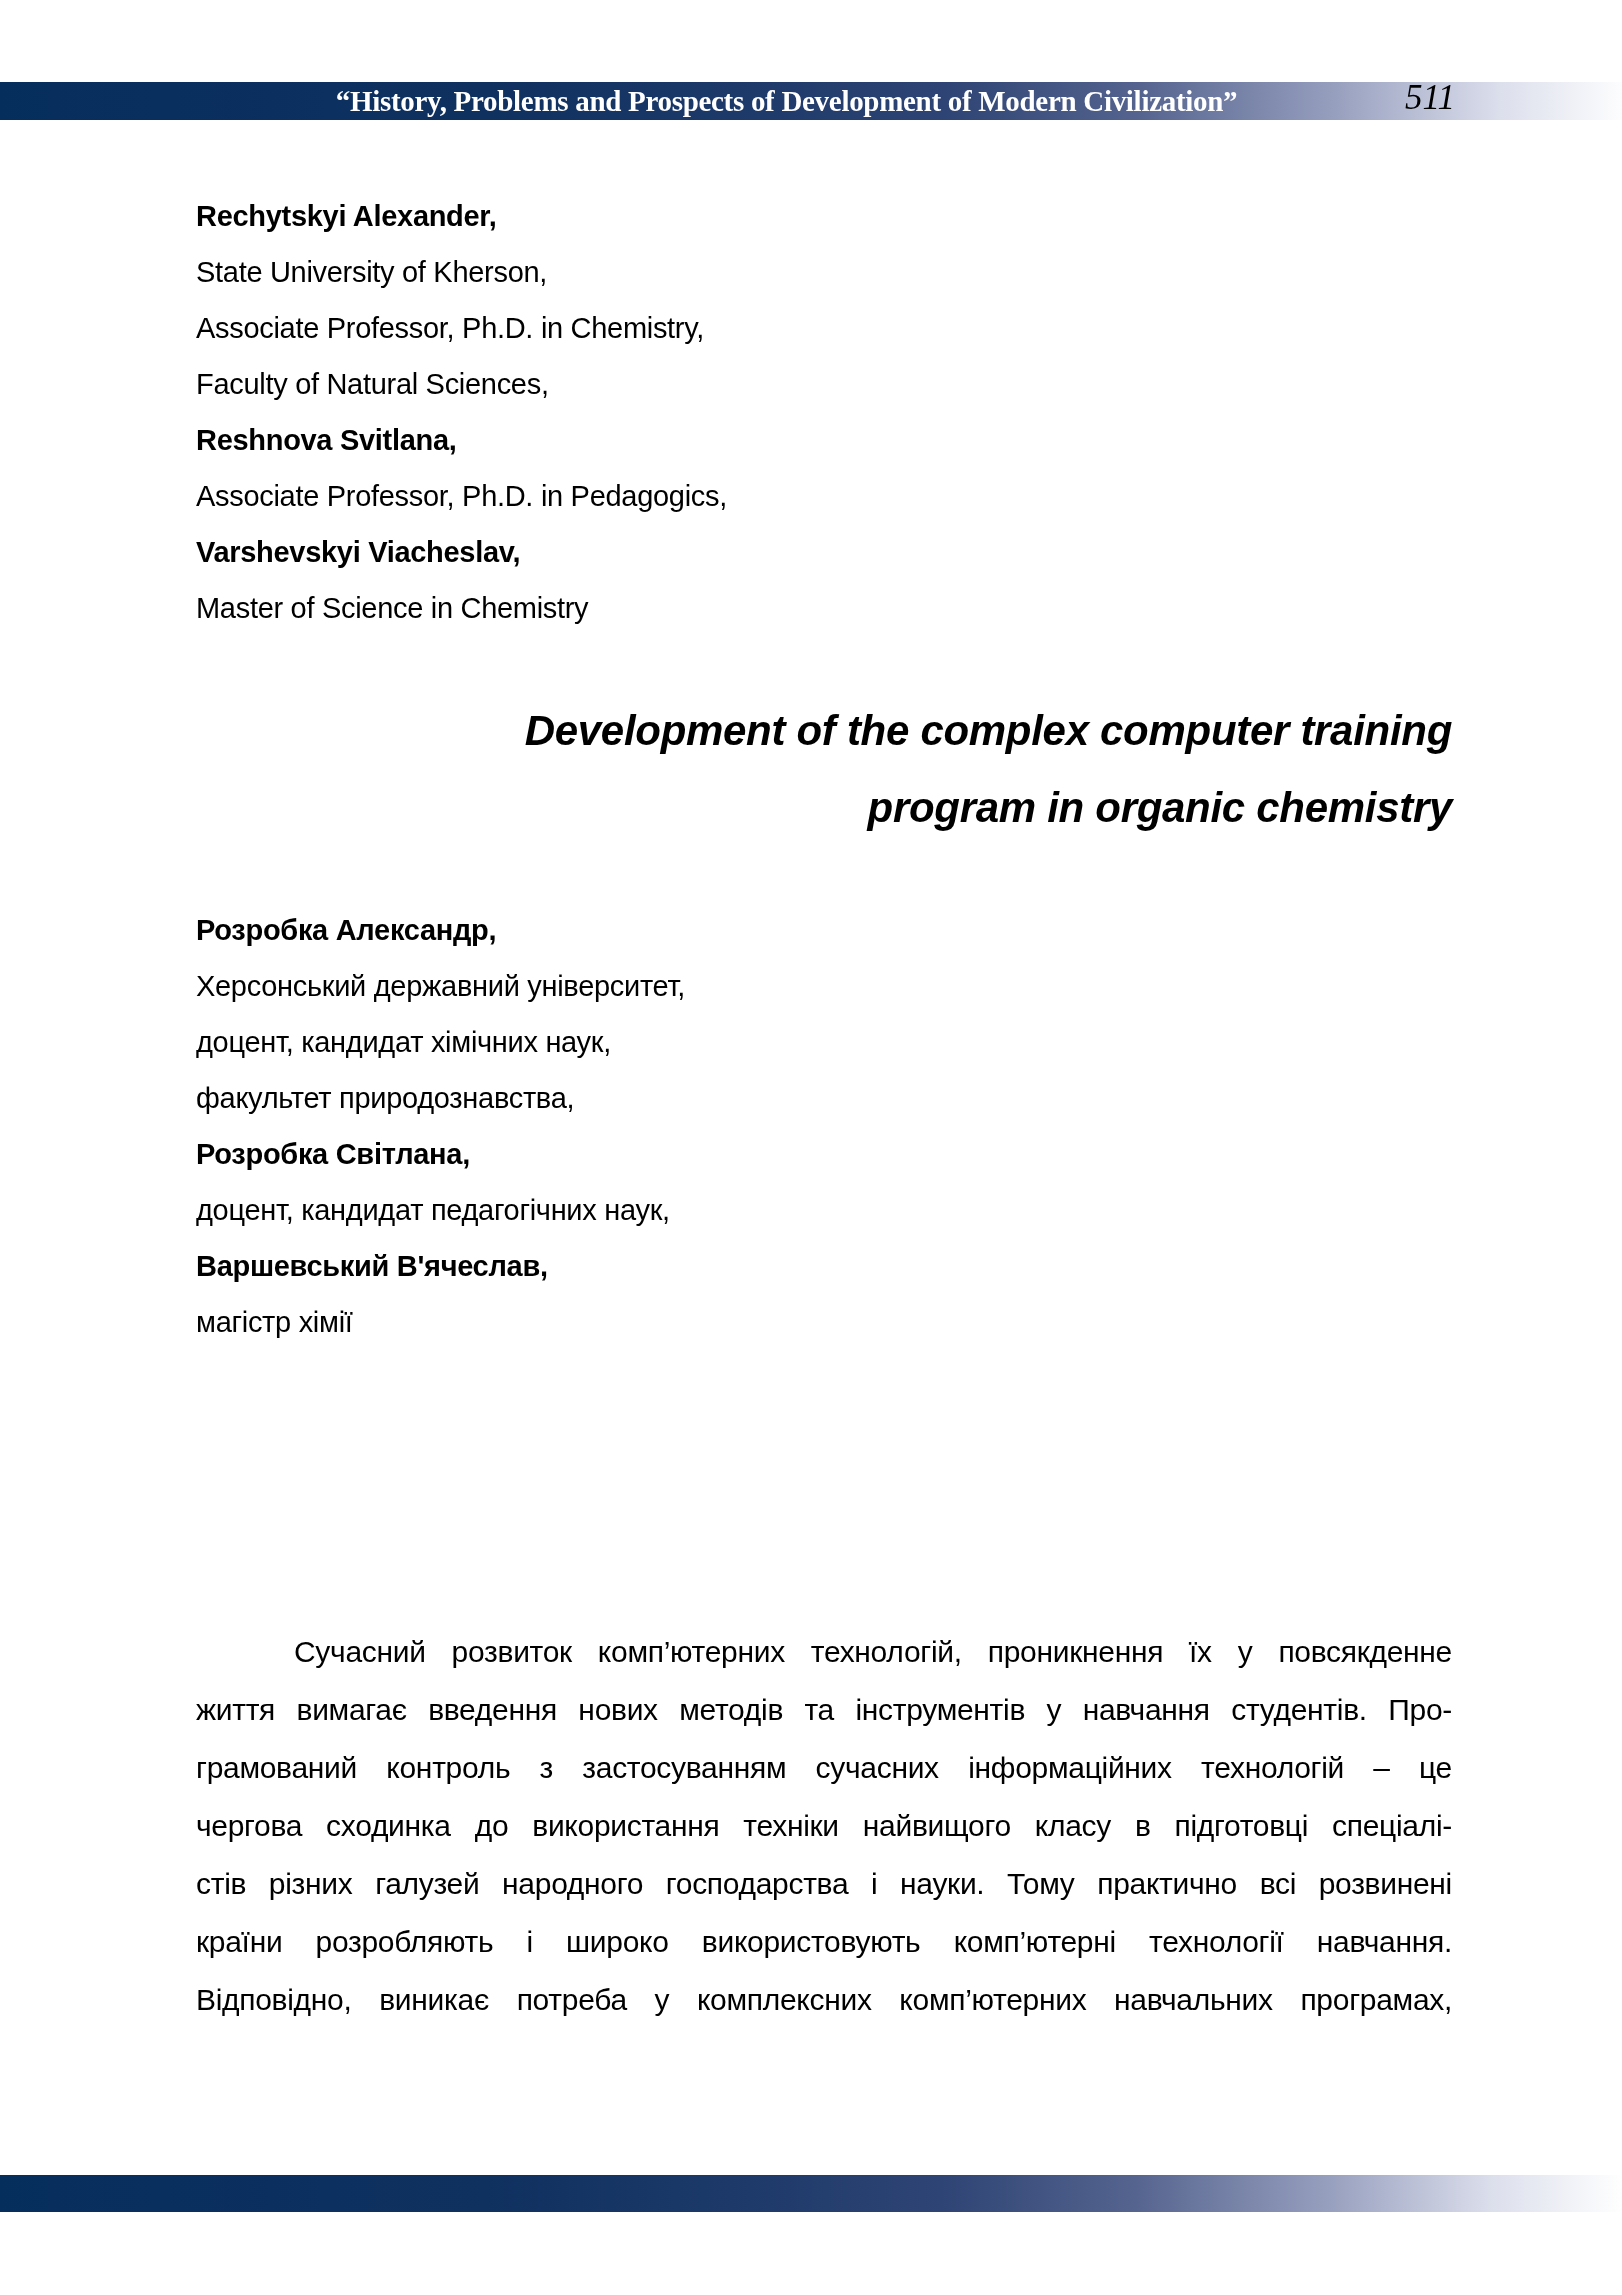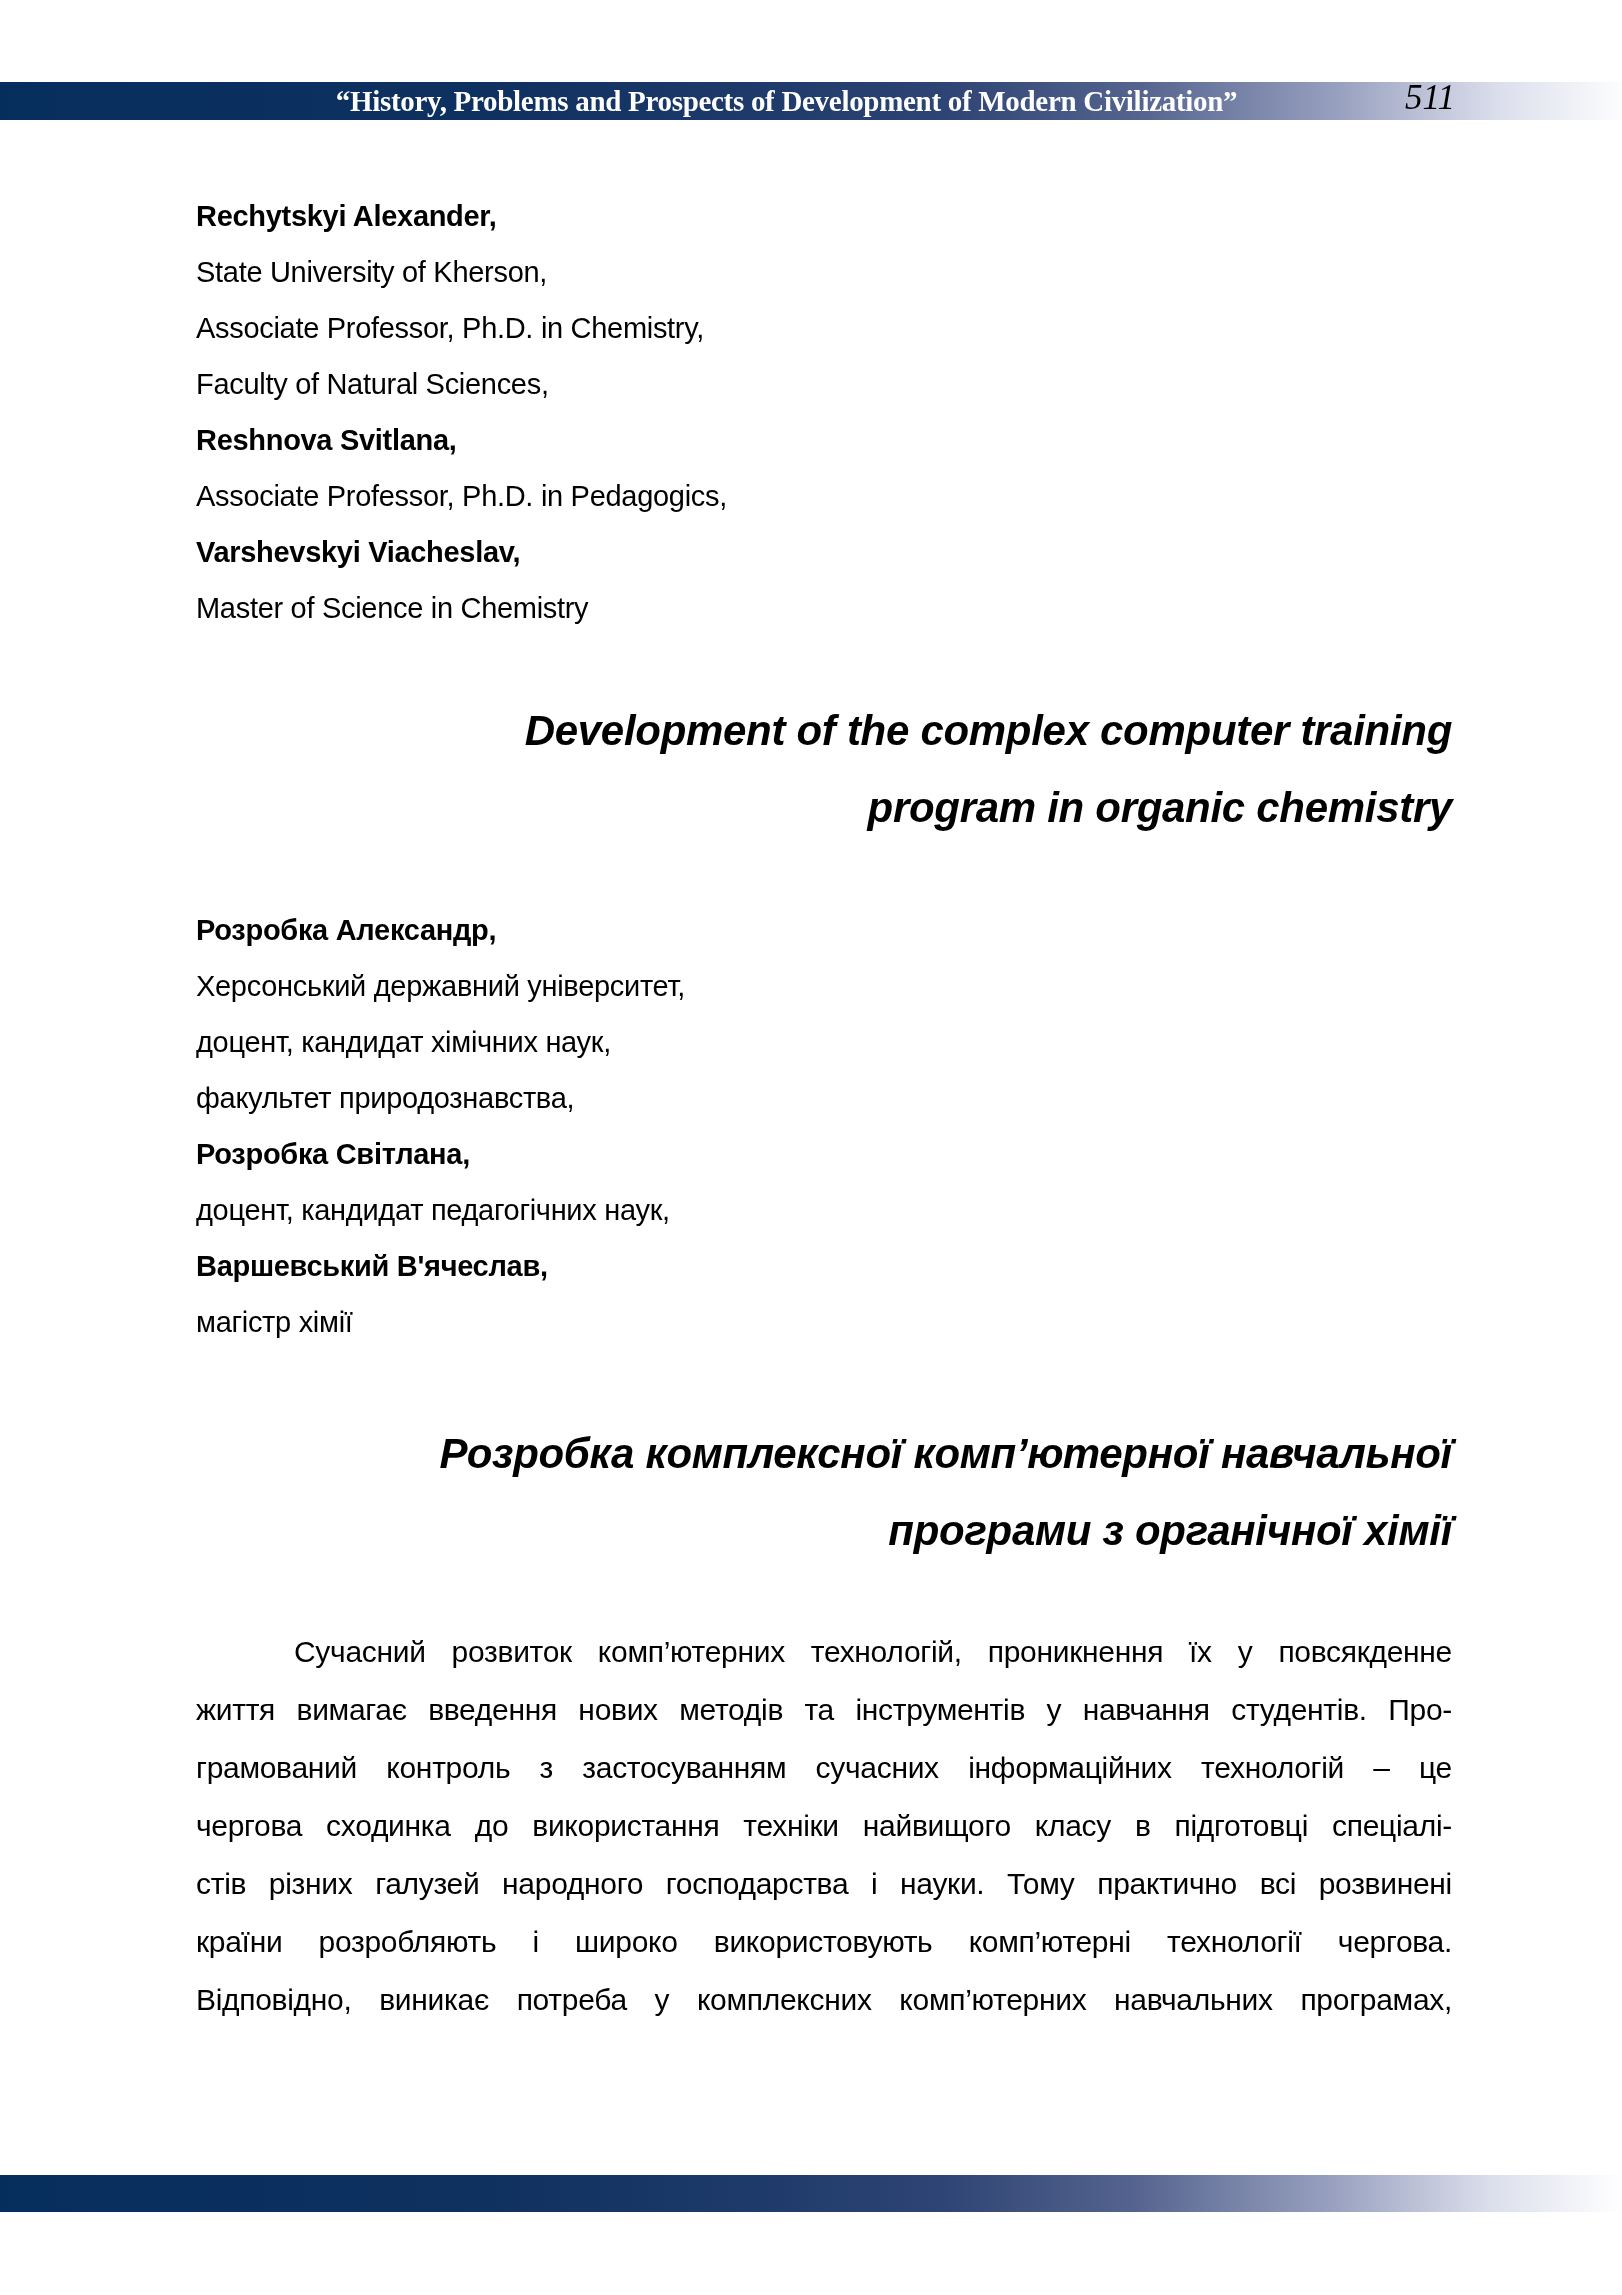--- a/index.html
+++ b/index.html
@@ -119,31 +119,27 @@
     <div class="line bold">Розробка Александр,</div>
     <div class="line">Херсонський державний університет,</div>
     <div class="line">доцент, кандидат хімічних наук,</div>
     <div class="line">факультет природознавства,</div>
     <div class="line bold">Розробка Світлана,</div>
     <div class="line">доцент, кандидат педагогічних наук,</div>
     <div class="line bold">Варшевський В'ячеслав,</div>
     <div class="line">магістр хімії</div>
   </div>
 
-  <h2 class="col article-title title-ua">
-    <div class="t-line">Розробка комплексної комп’ютерної навчальної</div>
-    <div class="t-line">програми з органічної хімії</div>
-  </h2>
 
   <div class="col body-text">
     <div class="b-line first">Сучасний розвиток комп’ютерних технологій, проникнення їх у повсякденне</div>
     <div class="b-line">життя вимагає введення нових методів та інструментів у навчання студентів. Про-</div>
     <div class="b-line">грамований контроль з застосуванням сучасних інформаційних технологій – це</div>
     <div class="b-line">чергова сходинка до використання техніки найвищого класу в підготовці спеціалі-</div>
     <div class="b-line">стів різних галузей народного господарства і науки. Тому практично всі розвинені</div>
-    <div class="b-line">країни розробляють і широко використовують комп’ютерні технології чергова.</div>
+    <div class="b-line">країни розробляють і широко використовують комп’ютерні технології навчання.</div>
     <div class="b-line">Відповідно, виникає потреба у комплексних комп’ютерних навчальних програмах,</div>
   </div>
 
   <div class="bar bottom"></div>
 
 </div>
 
 
 </body></html>

